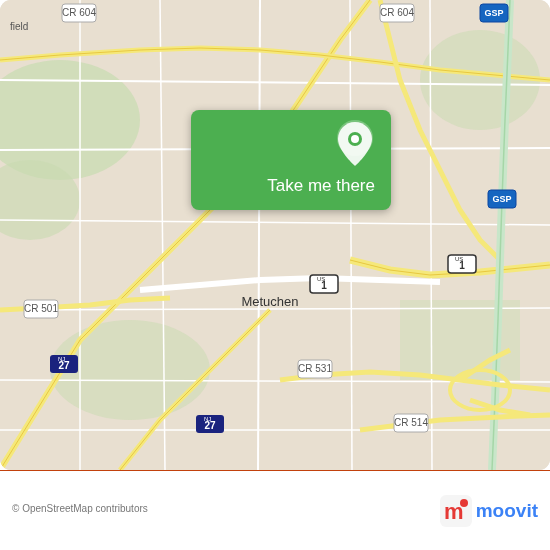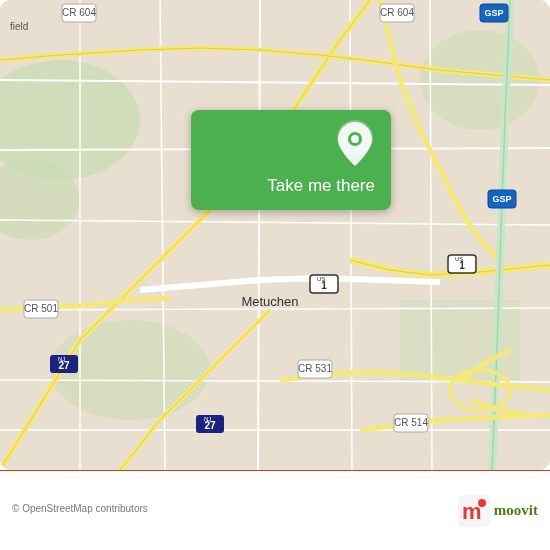--- a/index.html
+++ b/index.html
@@ -93,24 +93,23 @@
       flex-shrink: 0;
       margin-left: 10px;
     }
 
     #bottom-bar .moovit-icon {
       width: 32px;
       height: 32px;
     }
 
     #bottom-bar .moovit-text {
-      font-size: 15px;
+      font-size: 19px;
       font-weight: bold;
-      color: #4d7c0f;
-      font-family: Liberation Serif, serif;
+      color: #3b82f6;
     }
 
     .road-label {
       font-size: 10px;
       fill: #555;
       font-family: Arial, sans-serif;
     }
     .road-label-white {
       font-size: 9px;
       fill: white;

